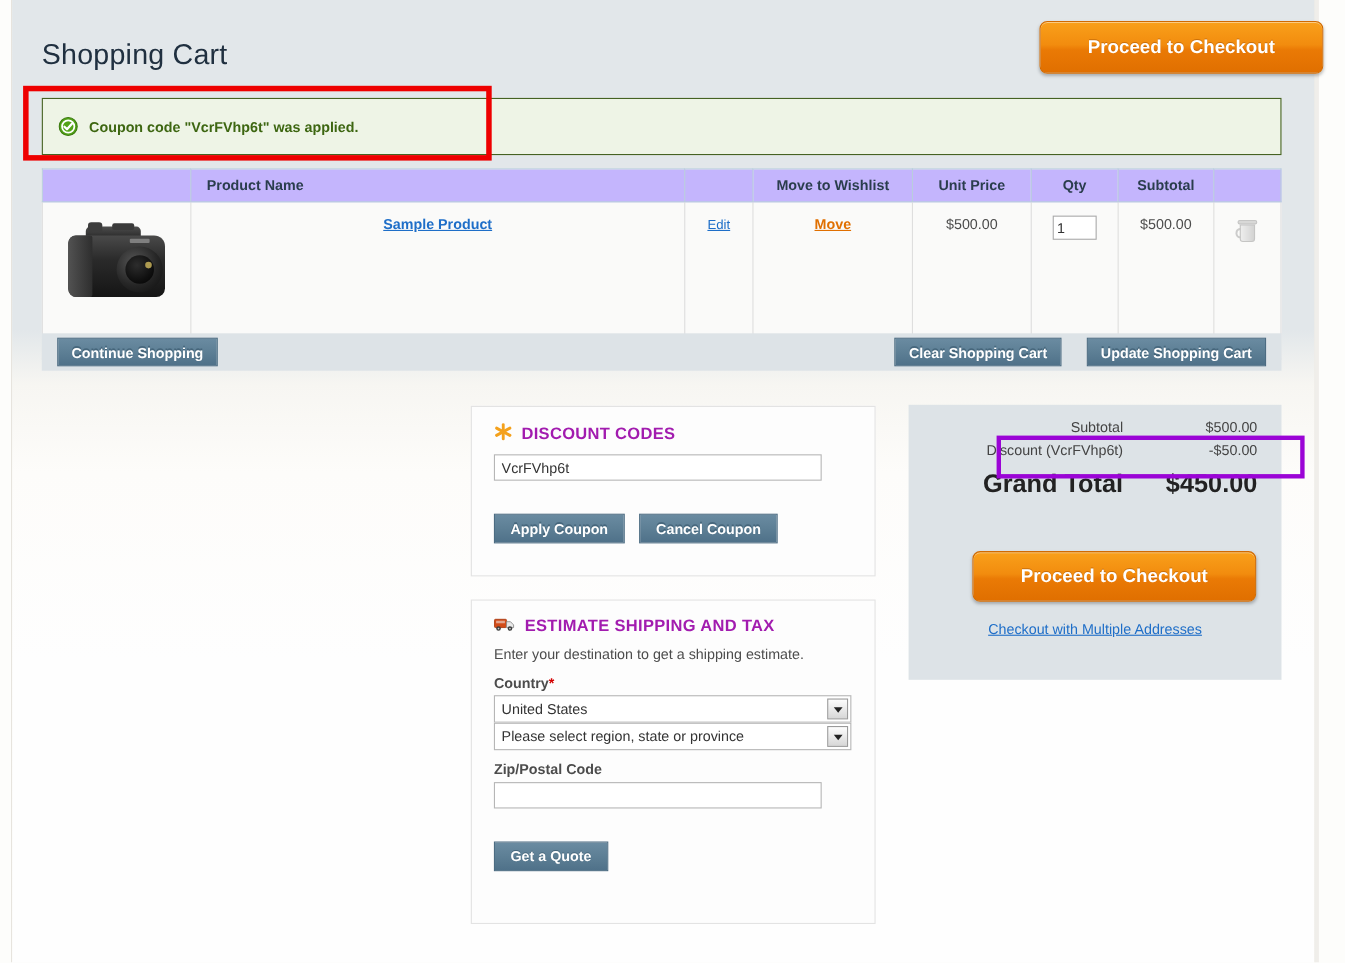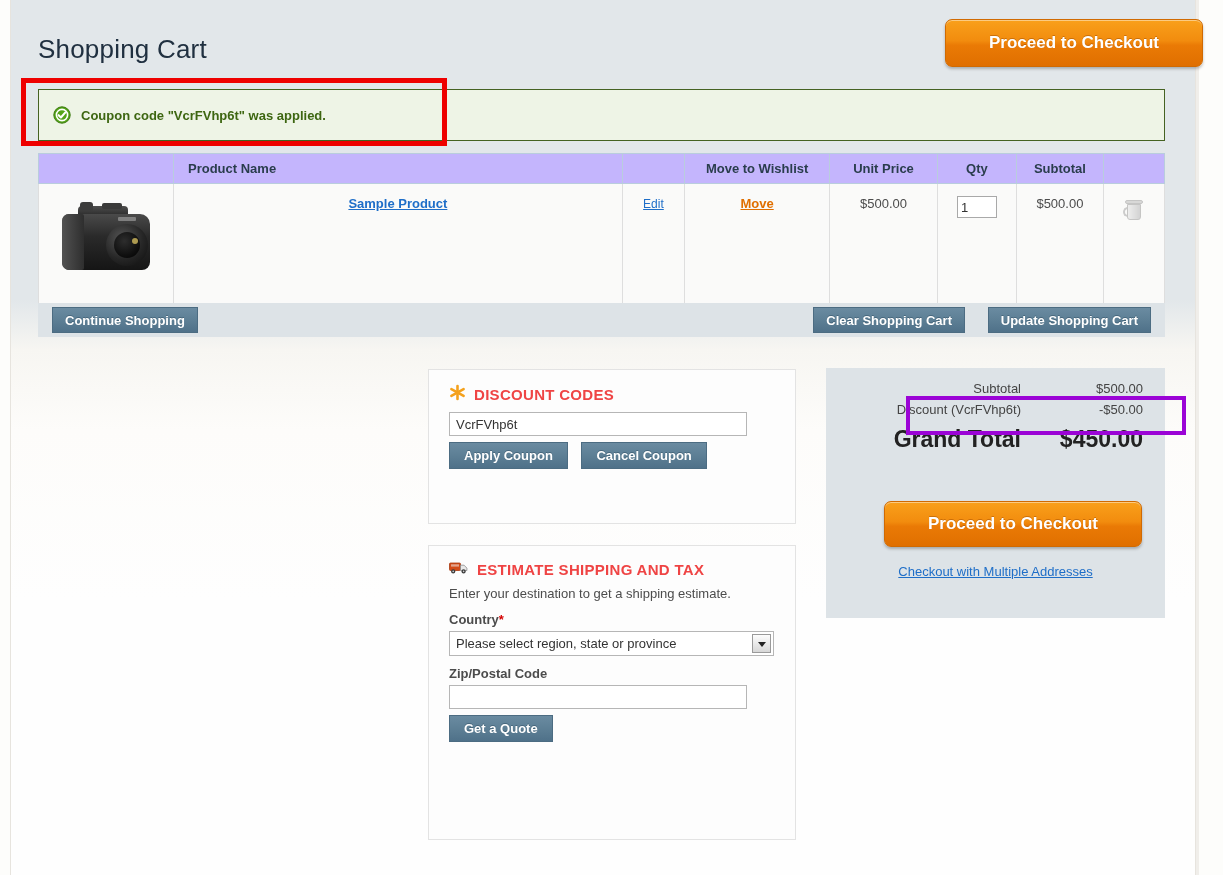--- a/index.html
+++ b/index.html
@@ -353,21 +353,21 @@
     background: #fdfdfd;
     border: 1px solid #e3e3e3;
     box-sizing: border-box;
     padding: 14px 20px 18px 20px;
   }
   #discount-panel { left: 428px; top: 369px; width: 368px; height: 155px; }
   #shipping-panel { left: 428px; top: 545px; width: 368px; height: 295px; }
 
   .panel-title {
     font-size: 15px;
-    color: #ef4444;
+    color: #a21caf;
     font-weight: bold;
     letter-spacing: 0.3px;
     margin: 0 0 8px 0;
     display: flex;
     align-items: center;
   }
   .panel-title .ticon { margin-right: 8px; display:inline-block; }
   .panel-desc {
     font-size: 13px;
     color: #4c4c4c;
@@ -422,21 +422,21 @@
     cursor: pointer;
   }
   .select-arrow::after {
     content: "";
     position: absolute;
     left: 5px; top: 7px;
     border-left: 4px solid transparent;
     border-right: 4px solid transparent;
     border-top: 5px solid #222;
   }
-  .panel-buttons { margin-top: 6px; }
+  .panel-buttons { margin-top: 30px; }
   .panel-buttons .btn-blue { margin-right: 10px; height: 27px; line-height: 26px; padding: 0 14px; }
 
   
   #totals-panel {
     position: absolute;
     left: 826px;
     top: 368px;
     width: 339px;
     height: 250px;
     background: #dde3e7;
@@ -596,20 +596,24 @@
         <circle cx="14.6" cy="11.4" r="0.8" fill="#cfcfcf"></circle>
       </svg>
     </span>
     <span>ESTIMATE SHIPPING AND TAX</span>
   </div>
   <p class="panel-desc">Enter your destination to get a shipping estimate.</p>
 
   <div class="field-label">
     <span>Country</span><span class="req-star">*</span>
   </div>
+  <div class="select-wrap">
+    <div class="select-box">United States</div>
+    <div class="select-arrow"></div>
+  </div>
 
   <div class="select-wrap">
     <div class="select-box">Please select region, state or province</div>
     <div class="select-arrow"></div>
   </div>
 
   <div class="field-label">Zip/Postal Code</div>
   <input class="text-input" type="text" value="" style="">
 
   <div class="panel-buttons">

